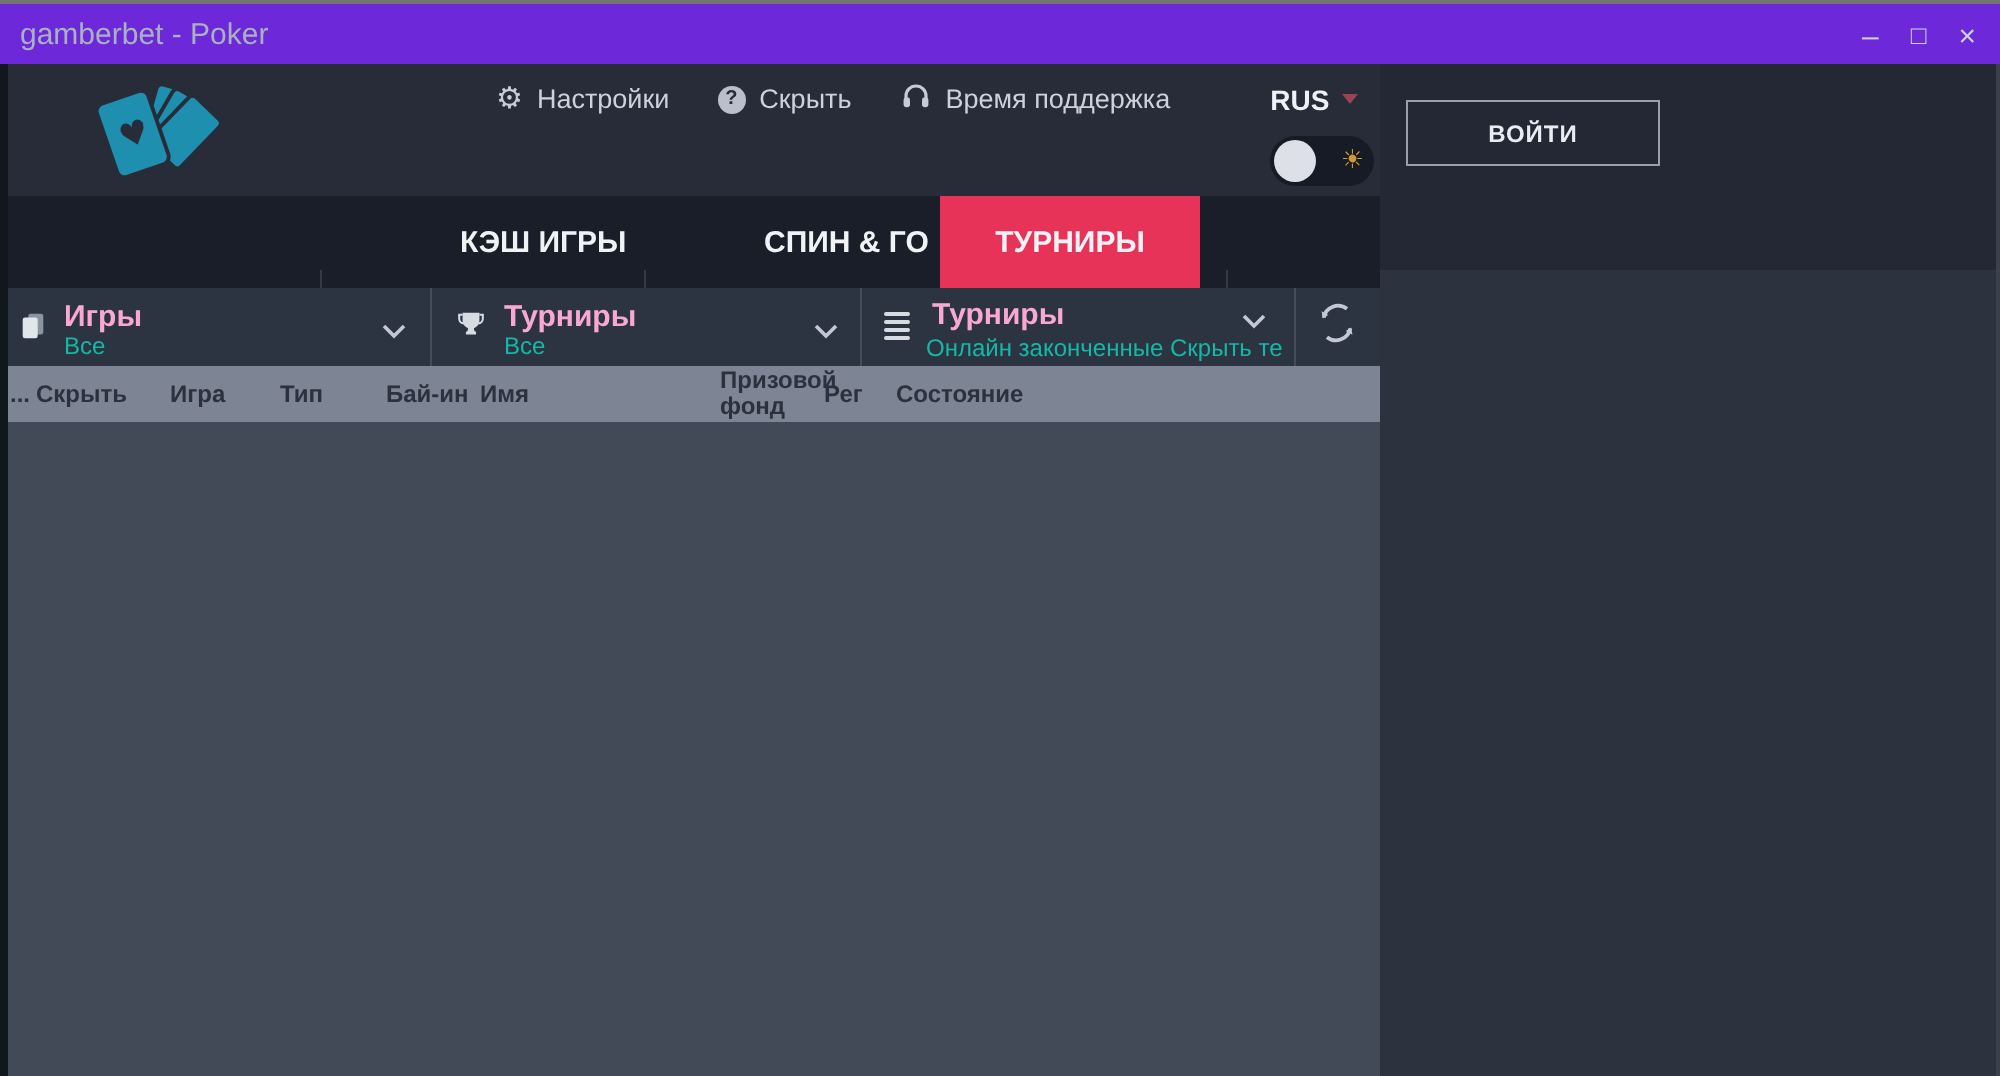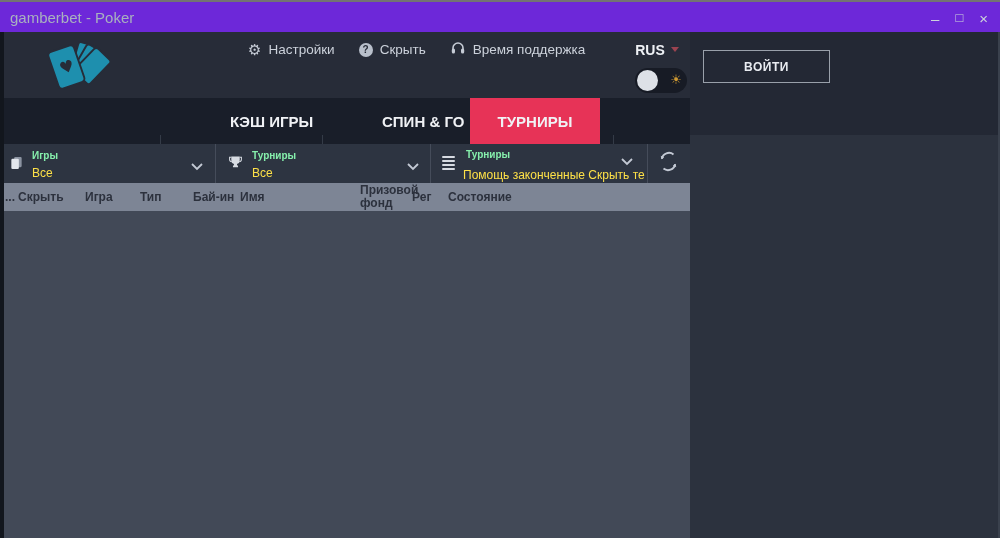--- a/index.html
+++ b/index.html
@@ -43,22 +43,22 @@
   
   .nav{position:absolute;left:0;top:98px;width:690px;height:46px;background:#191e29;}
   .tab{position:absolute;top:0;height:46px;display:flex;align-items:center;color:#f0f2f5;
        font-size:15px;font-weight:bold;cursor:pointer;white-space:nowrap;}
   .tab1{left:30px;} .tab2{left:230px;} .tab3{left:362px;margin-left:20px;}
   .tab-active{left:470px;width:130px;justify-content:center;background:#e73357;}
   .nav-tick{position:absolute;bottom:0;width:1px;height:9px;background:#343b47;}
   
   .filter{position:absolute;left:0;top:144px;width:690px;height:39px;background:#2d3441;}
   .fsep{position:absolute;top:0;width:1px;height:39px;background:#454c5a;}
-  .flabel{position:absolute;color:#86efac;font-size:10px;font-weight:bold;line-height:1;text-align:center;}
-  .fvalue{position:absolute;color:#fde047;font-size:12px;line-height:1;white-space:nowrap;}
+  .flabel{position:absolute;color:#f9a8d4;font-size:15px;font-weight:bold;line-height:1;text-align:center;}
+  .fvalue{position:absolute;color:#14b8a6;font-size:12px;line-height:1;white-space:nowrap;}
   .ficon{position:absolute;}
   .chev{position:absolute;}
   .burger{display:flex;flex-direction:column;gap:2px;}
   .burger i{display:block;width:13px;height:2px;background:#d7dbe2;border-radius:1px;}
   .fval-clip{position:absolute;left:463px;top:21px;width:184px;overflow:hidden;}
   .refresh-btn{position:absolute;left:647px;top:0;width:43px;height:39px;display:flex;
                align-items:center;justify-content:center;cursor:pointer;}
   
   .thead{position:absolute;left:0;top:183px;width:690px;height:28px;background:#7d8595;}
   .th{position:absolute;color:#2c313d;font-size:12px;font-weight:600;line-height:28px;white-space:nowrap;}
@@ -177,21 +177,21 @@
 
     <div>
       <span class="ficon burger" style="left:442px;top:12px">
         <i></i>
           <i></i>
           <i></i>
           <i></i>
       </span>
       <span class="flabel" style="left:466px;top:6px">Турниры</span>
       <span class="fval-clip">
-        <span class="fvalue" style="position:static">Помощь законченные Скрыть те</span>
+        <span class="fvalue" style="position:static">Онлайн законченные Скрыть те</span>
       </span>
       <span class="chev" style="left:620px;top:8px">
         <svg width="14" height="9" viewBox="0 0 14 9">
             <path d="M2 2l5 5 5-5" stroke="#c3c9d4" stroke-width="1.8" fill="none"></path>
           </svg>
       </span>
     </div>
     <span class="fsep" style="left:647px"></span>
 
     <div class="refresh-btn">

